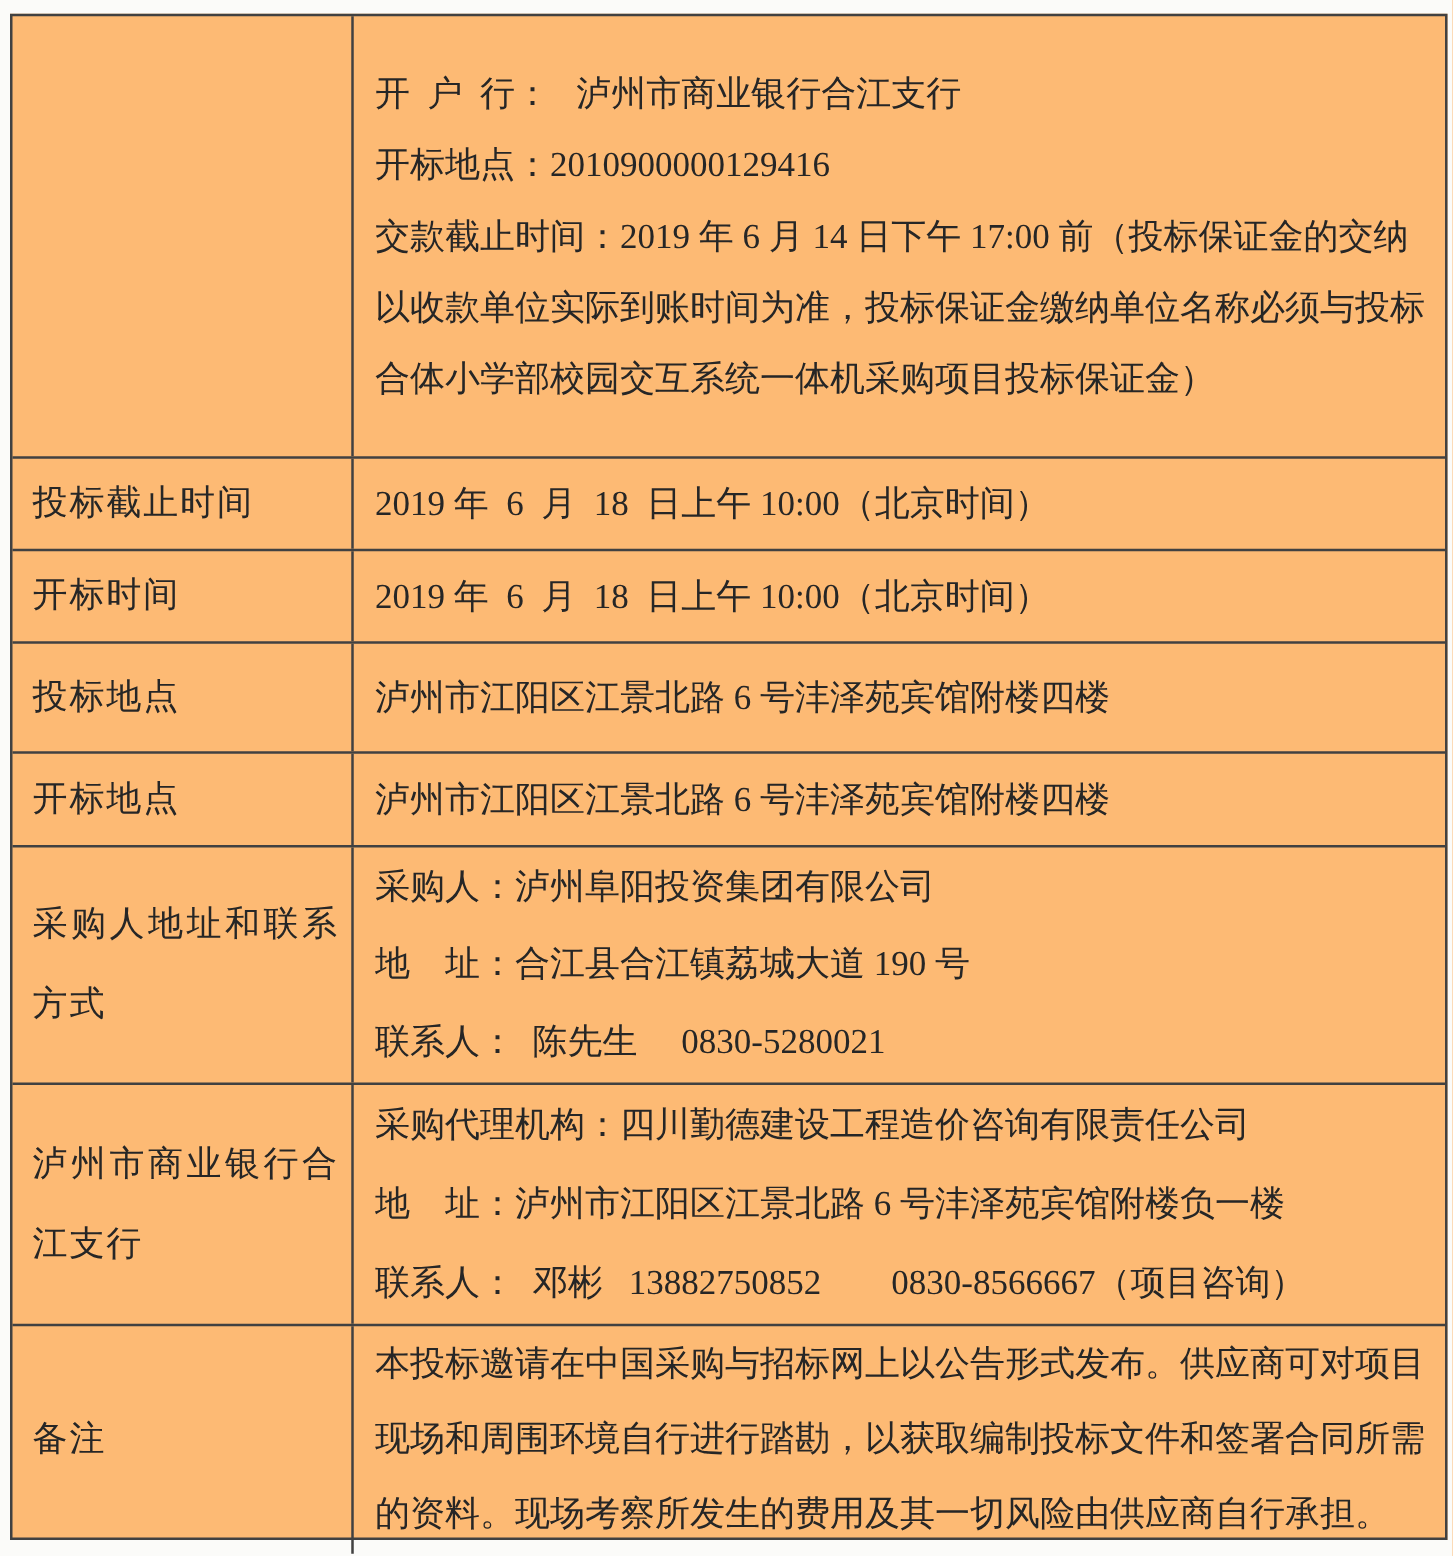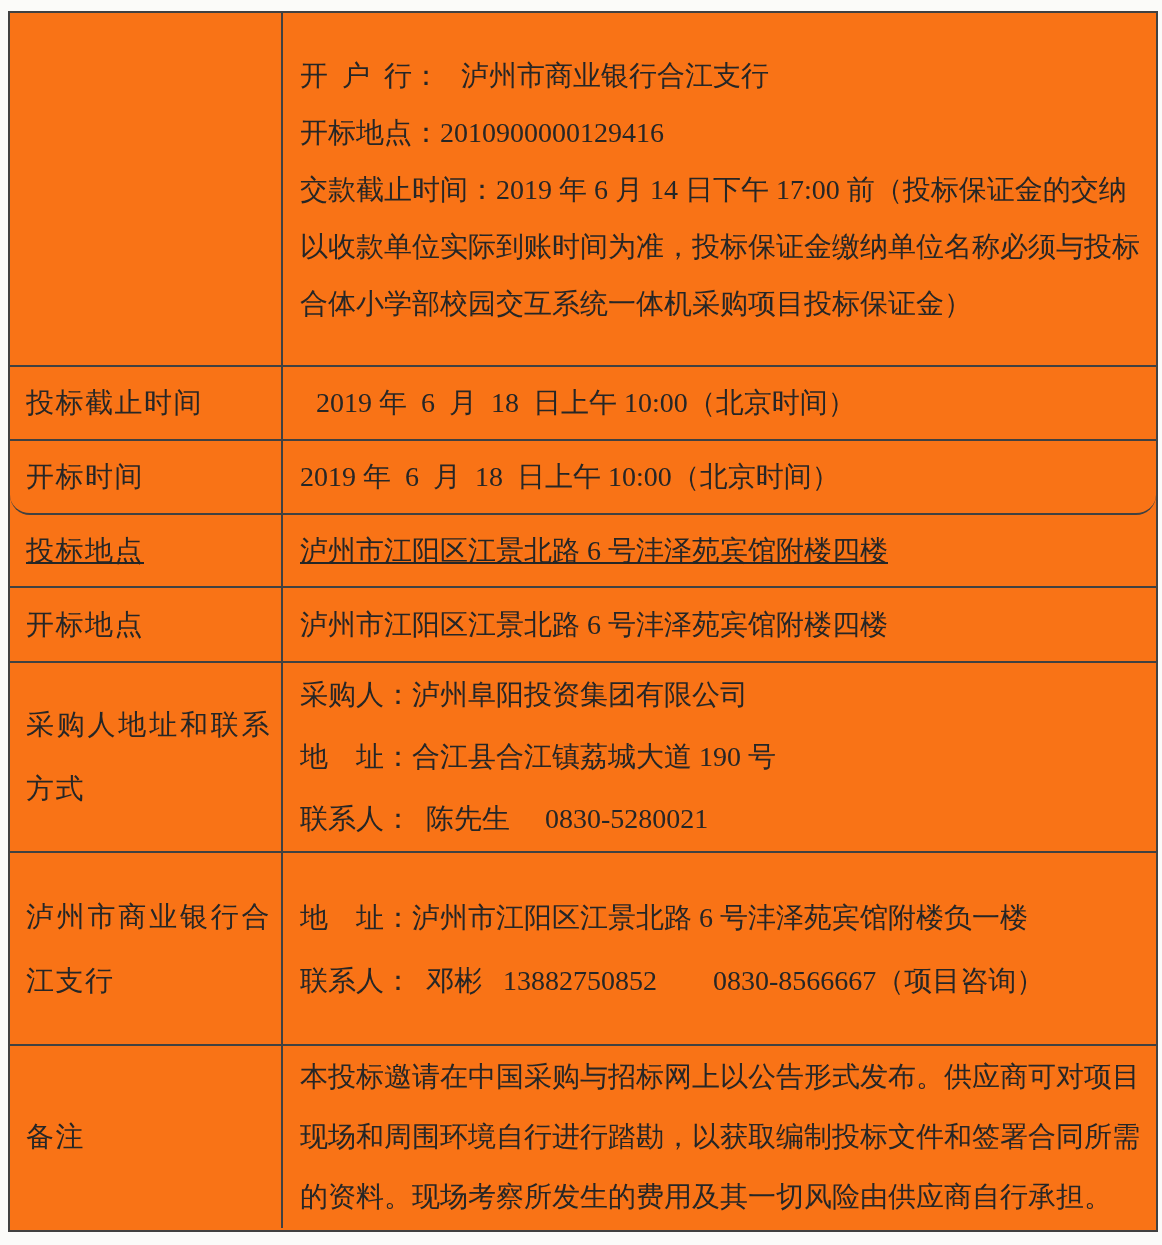--- a/index.html
+++ b/index.html
@@ -16,35 +16,35 @@
     overflow: hidden;
   }
   .doc-table {
     position: absolute;
     left: 8px;
     top: 11px;
     width: 1150px;
     height: 1221px;
     box-sizing: border-box;
     border: 2px solid #414141;
-    background: #f97316;
+    background: #fdba74;
     display: flex;
     flex-direction: column;
   }
   .row {
     display: flex;
     box-sizing: border-box;
     border-bottom: 2px solid #414141;
     flex: 0 0 auto;
   }
   .row:last-child { border-bottom: none; }
   .r1 { height: 354px; }
-  .r2 { height: 74px; gap: 16px; }
-  .r3 { height: 74px; border-radius: 20px; }
-  .r4 { height: 73px; text-decoration: underline; }
+  .r2 { height: 74px; }
+  .r3 { height: 74px; }
+  .r4 { height: 88px; }
   .r5 { height: 75px; }
   .r6 { height: 190px; }
   .r7 { height: 193px; }
   .r8 { height: 182px; }
   .cell-label {
     width: 273px;
     flex: 0 0 273px;
     box-sizing: border-box;
     border-right: 2px solid #414141;
     display: flex;
@@ -139,20 +139,21 @@
       <div class="line">地    址：合江县合江镇荔城大道 190 号</div>
       <div class="line">联系人：  陈先生     0830-5280021</div>
     </div>
   </div>
 
   <div class="row r7">
     <div class="cell-label">
       <div class="label-text">泸州市商业银行合江支行</div>
     </div>
     <div class="cell-content">
+      <div class="line">采购代理机构：四川勤德建设工程造价咨询有限责任公司</div>
       <div class="line">地    址：泸州市江阳区江景北路 6 号沣泽苑宾馆附楼负一楼</div>
       <div class="line">联系人：  邓彬   13882750852        0830-8566667（项目咨询）</div>
     </div>
   </div>
 
   <div class="row r8">
     <div class="cell-label">
       <div class="label-text">备注</div>
     </div>
     <div class="cell-content">

